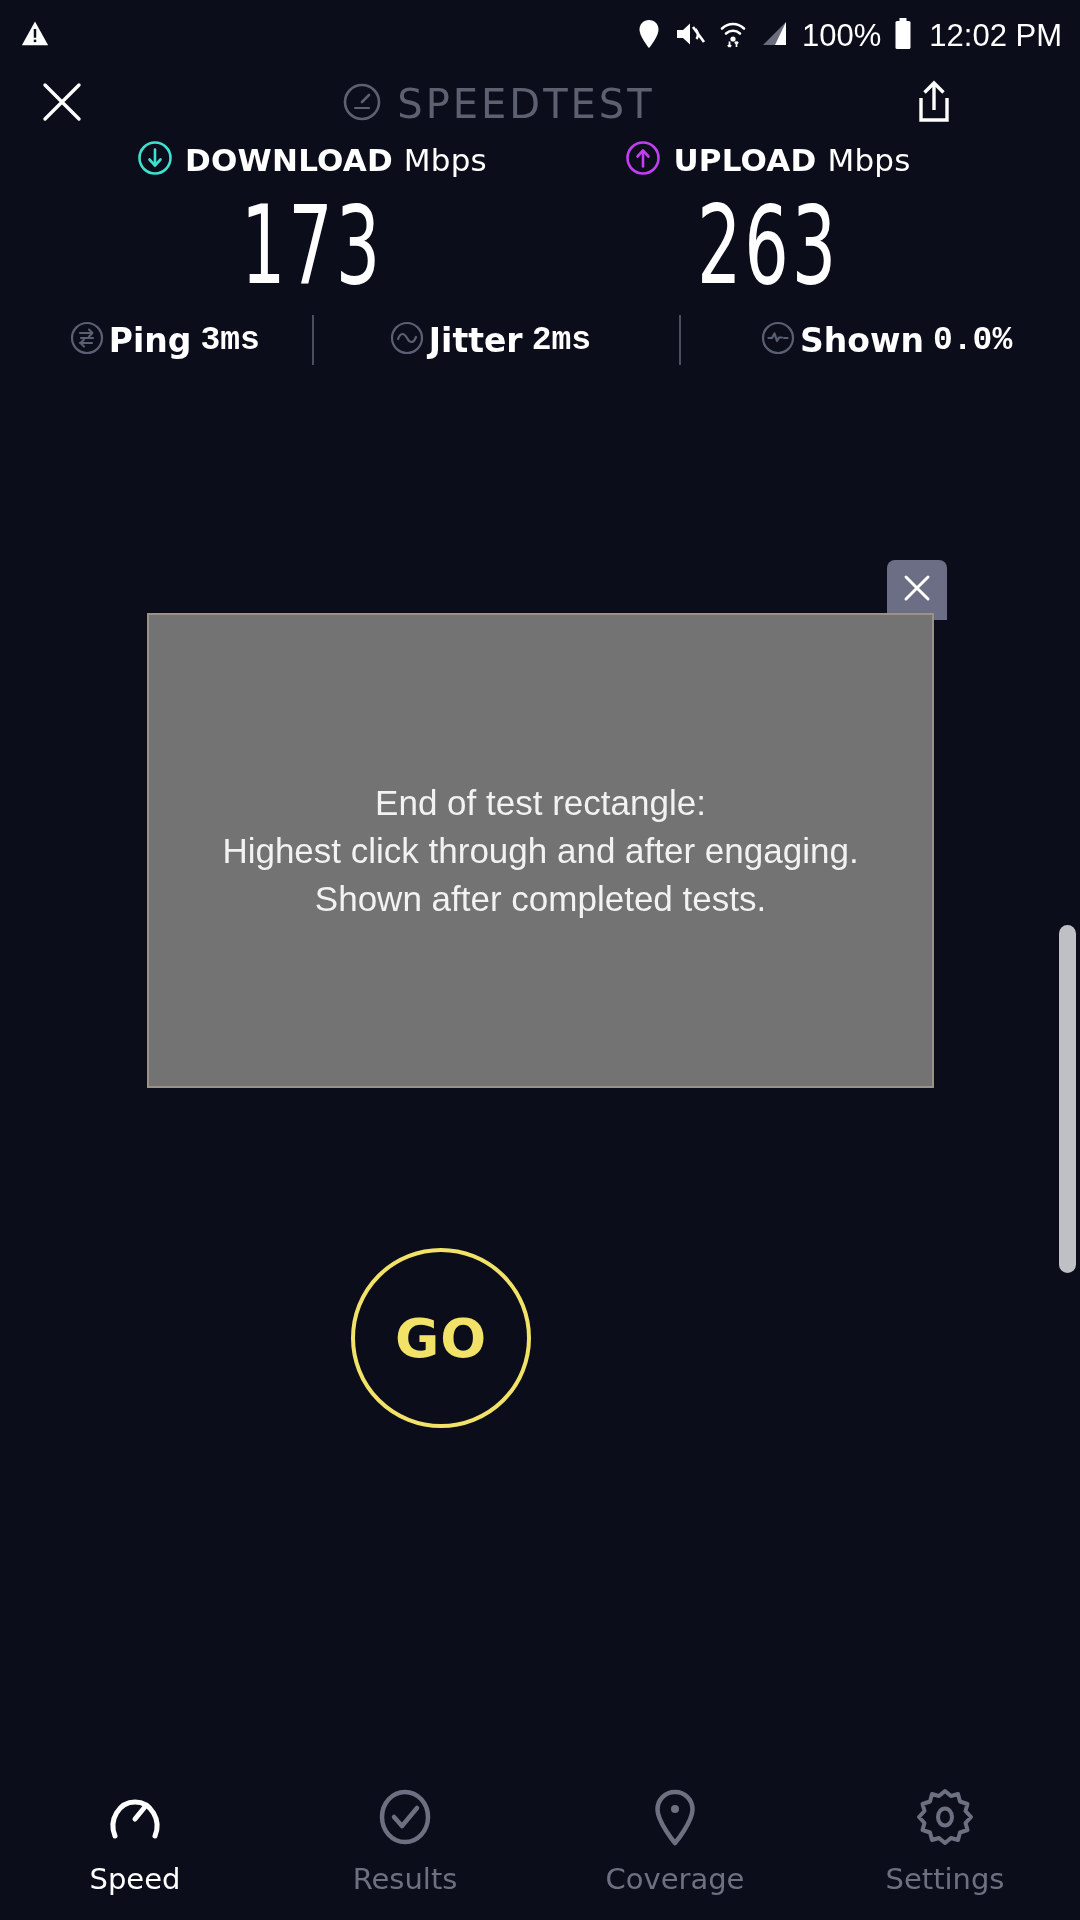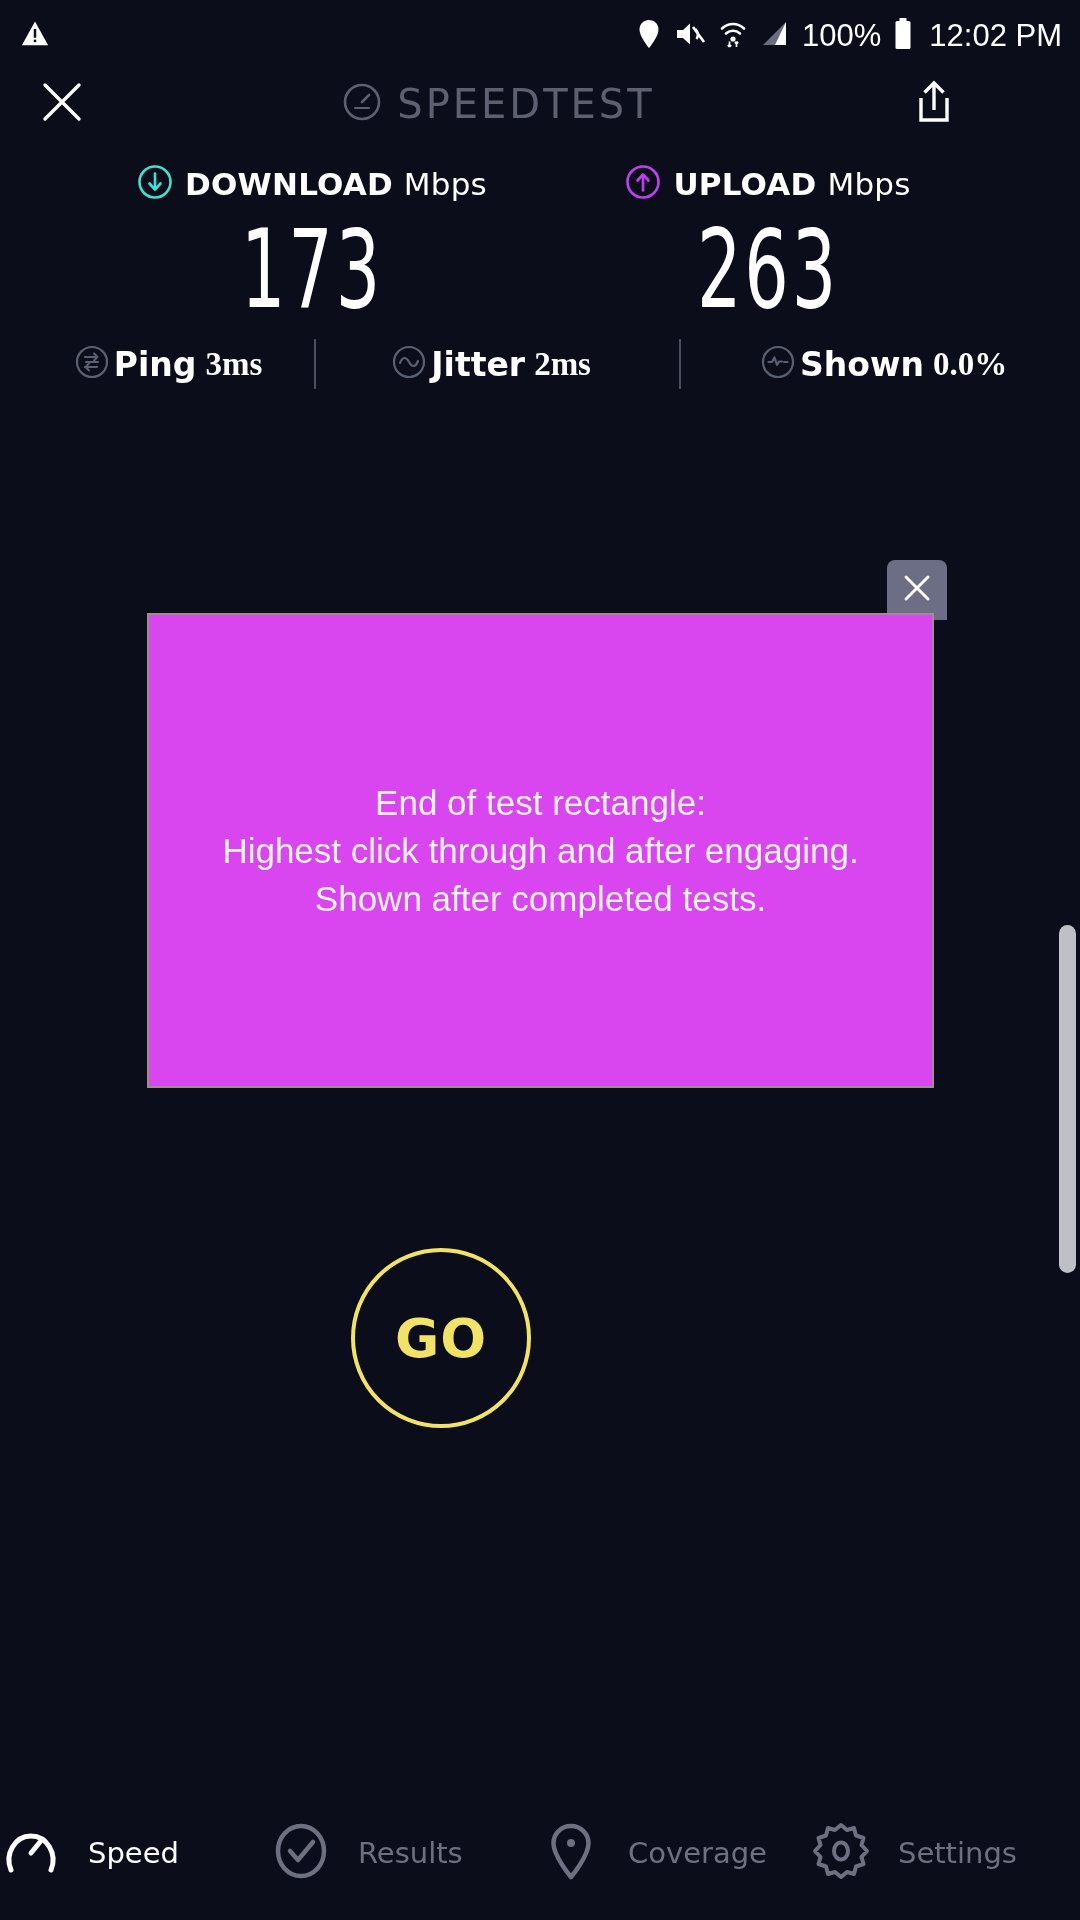--- a/index.html
+++ b/index.html
@@ -85,21 +85,20 @@
     letter-spacing: 3px;
     color: #5c6070;
     font-family: "DejaVu Sans", sans-serif;
   }
 
   
   .results {
     position: absolute;
     top: 140px; left: 0;
     width: 1080px;
-    margin-top: 24px;
   }
   .dl-ul-row {
     display: flex;
     justify-content: center;
     gap: 66px;
   }
   .metric-block { width: 390px; }
   .metric-head {
     display: flex;
     align-items: center;
@@ -145,21 +144,21 @@
     font-size: 33px;
     font-weight: 700;
     color: #ffffff;
     font-family: "DejaVu Sans", sans-serif;
   }
   .stat-val {
     font-size: 33px;
     font-weight: 700;
     color: #ffffff;
     margin-left: 6px;
-    font-family: Liberation Serif, serif;
+    font-family: Liberation Mono, monospace;
   }
   .stat-div {
     width: 2px;
     height: 50px;
     background: #4a4f60;
   }
   .sp-a { margin-left: 52px; margin-right: 74px; }
   .sp-b { margin-left: 88px; margin-right: 78px; }
 
   
@@ -180,21 +179,21 @@
     display: flex;
     align-items: center;
     justify-content: center;
   }
   .ad-box {
     position: absolute;
     top: 53px;
     left: 0;
     width: 787px;
     height: 475px;
-    background: #d946ef;
+    background: #737373;
     border: 2px solid #9a9287;
     display: flex;
     align-items: center;
     justify-content: center;
   }
   .ad-text {
     text-align: center;
     font-size: 35px;
     line-height: 48px;
     color: #f2f2f2;
@@ -238,24 +237,25 @@
   .bottom-nav {
     position: absolute;
     bottom: 0; left: 0;
     width: 1080px;
     height: 146px;
     display: flex;
   }
   .nav-item {
     flex: 1;
     display: flex;
+    flex-direction: column;
     align-items: center;
     justify-content: flex-start;
     padding-top: 12px;
-    gap: 26px;
+    gap: 10px;
     text-align: center;
   }
   .nav-label {
     font-size: 29px;
     color: #6c7080;
     font-family: "DejaVu Sans", sans-serif;
   }
   .nav-item.active .nav-label { color: #ffffff; }
 </style>
 </head>

